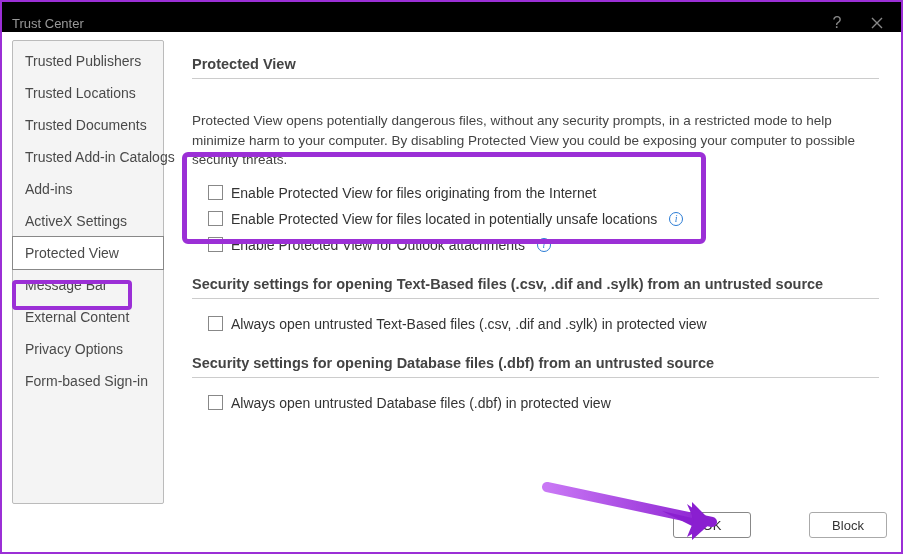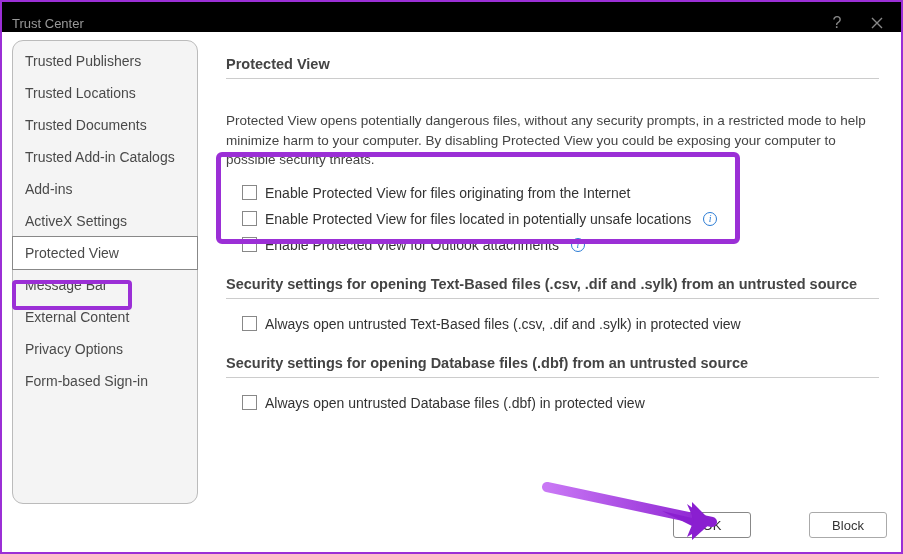--- a/index.html
+++ b/index.html
@@ -32,25 +32,25 @@
       color: #888;
       font-size: 16px;
       cursor: pointer;
     }
     .main {
       display: flex;
       padding: 8px 10px 0 10px;
       height: 472px;
     }
     .sidebar {
-      width: 186px;
+      width: 152px;
       border: 1px solid #bbb;
       background: #f4f4f4;
       padding: 4px 0;
-      border-radius: 11px;
+      border-radius: 2px;
     }
     .sidebar-item {
       padding: 8px 12px;
       font-size: 14px;
       color: #4a4a4a;
       cursor: pointer;
       white-space: nowrap;
     }
     .sidebar-item.selected {
       background: #fff;

